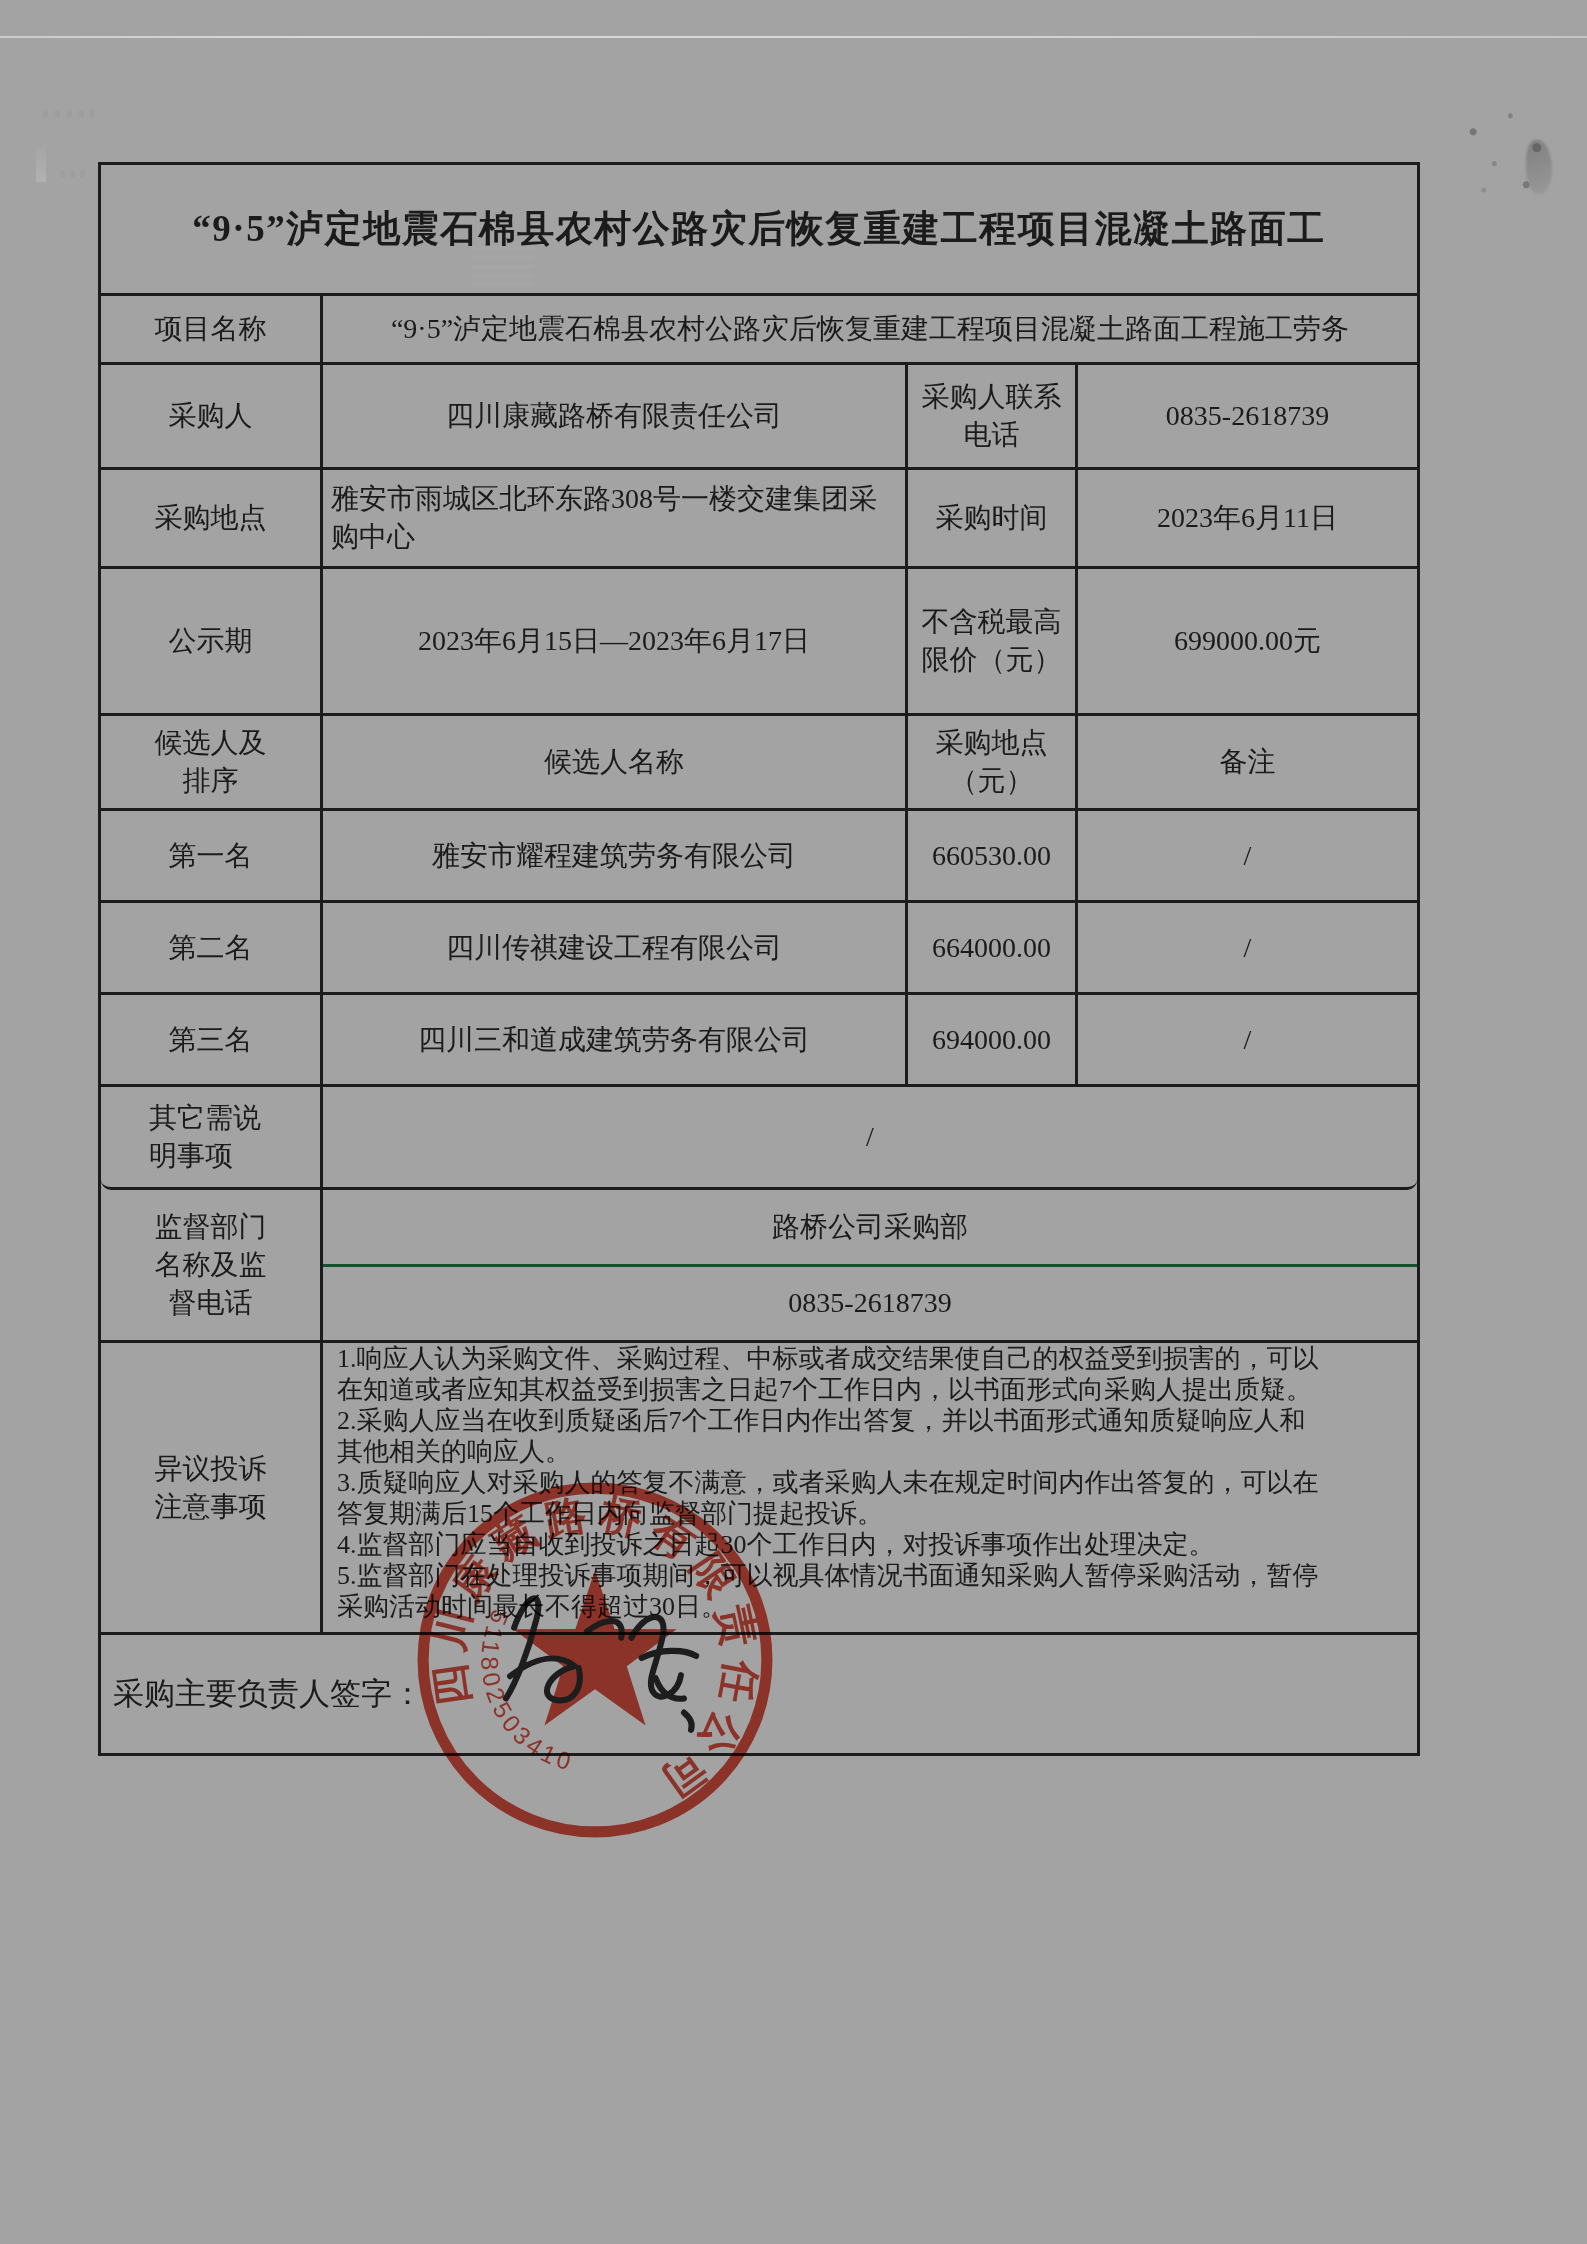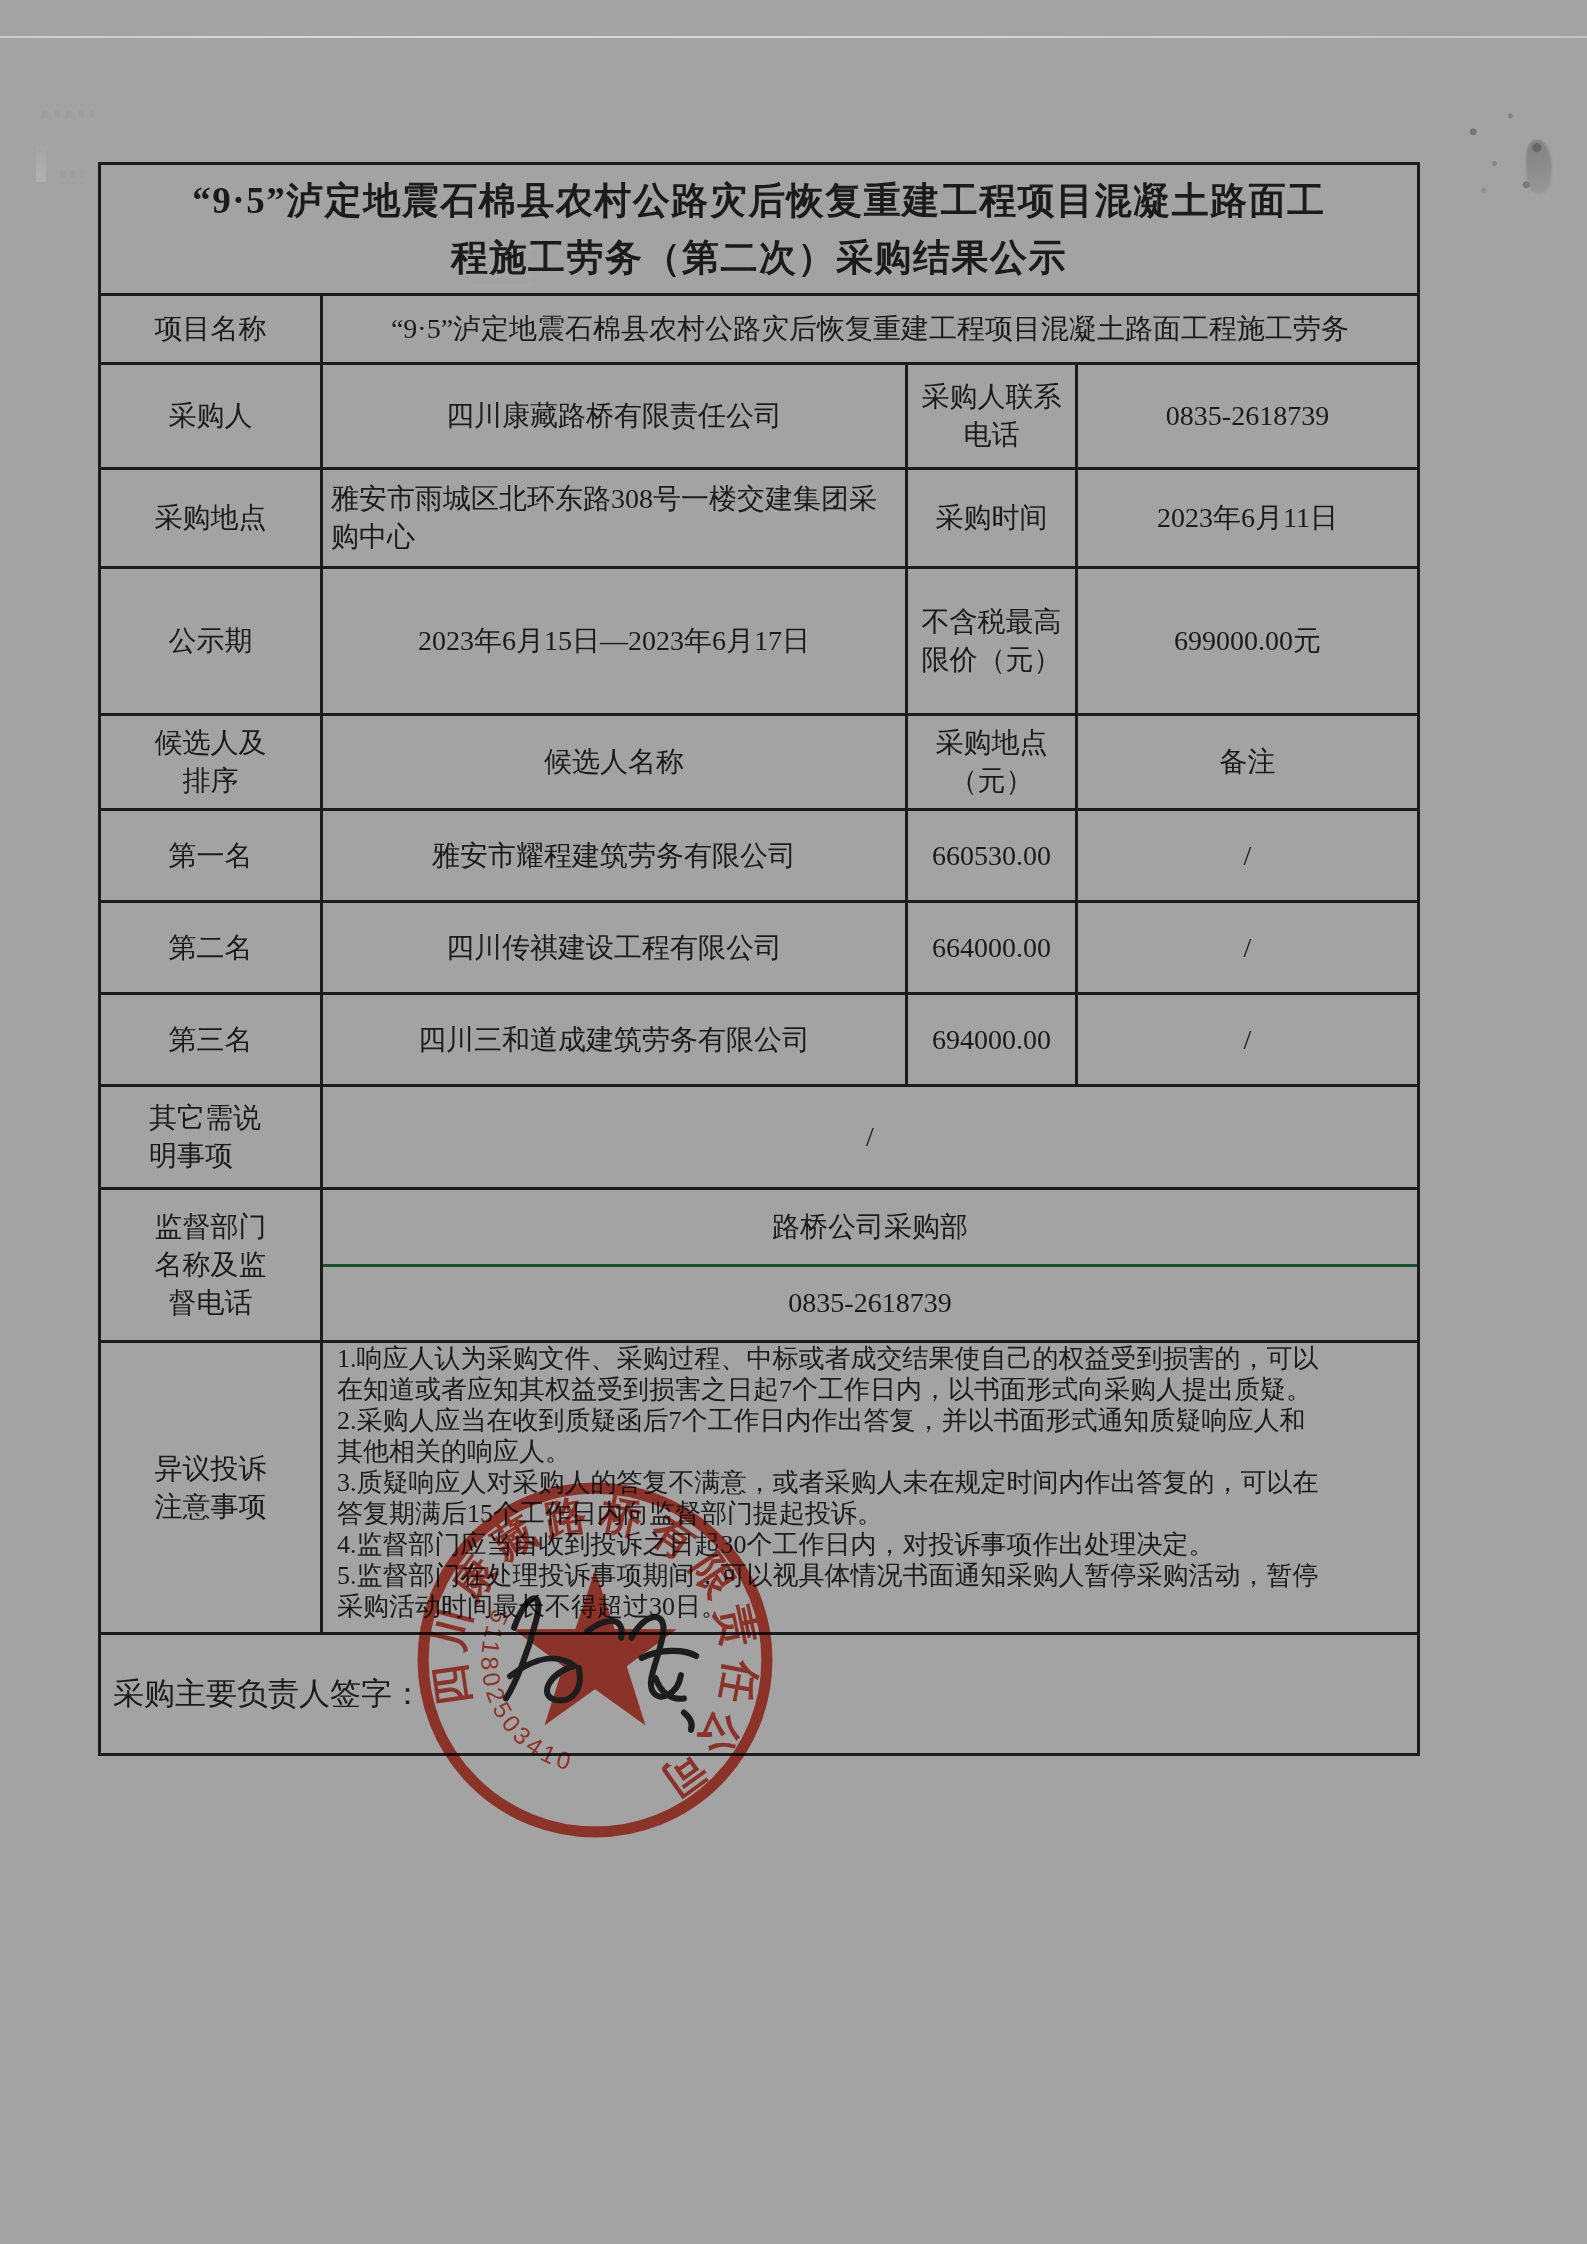--- a/index.html
+++ b/index.html
@@ -26,21 +26,21 @@
   .cell.span3 { grid-column:2 / 5; }
   .cell.span-all { grid-column:1 / 5; border-right:none; }
 
   .h-title   { min-height:128px; }
   .h-proj    { min-height:66px;  }
   .h-purch   { min-height:102px; }
   .h-loc     { min-height:96px;  }
   .h-pub     { min-height:144px; }
   .h-chead   { min-height:92px;  }
   .h-cand    { min-height:89px;  }
-  .h-other   { min-height:100px; }
+  .h-other   { min-height:100px;border-radius:10px; }
   .h-sup     { min-height:150px; }
   .h-obj     { min-height:282px; }
   .h-sign    { min-height:118px; }
 
   .title-cell { flex-direction:column; font-size:37px; font-weight:bold; letter-spacing:1.5px; line-height:1.55; }
 
   .sup-row { grid-template-columns:222px 1fr; display:grid; }
   .sup-right { display:flex; flex-direction:column; min-width:0; }
   .sup-sub { flex:1; display:flex; align-items:center; justify-content:center; font-size:28px; }
   .sup-sub.first { border-bottom:3px solid #14532d; }
@@ -87,21 +87,20 @@
   <div class="art art-tl-c"></div>
   <div class="art art-tr-a"></div>
   <div class="art art-tr-b"></div>
   <div class="art art-ghost"></div>
 
   <div class="doc-table">
 
     <div class="trow h-title">
       <div class="cell title-cell span-all">
         <span>“9·5”泸定地震石棉县农村公路灾后恢复重建工程项目混凝土路面工</span>
-        <span>程施工劳务（第二次）采购结果公示</span>
       </div>
     </div>
 
     <div class="trow h-proj">
       <div class="cell label">项目名称</div>
       <div class="cell span3">“9·5”泸定地震石棉县农村公路灾后恢复重建工程项目混凝土路面工程施工劳务</div>
     </div>
 
     <div class="trow h-purch">
       <div class="cell label">采购人</div>

